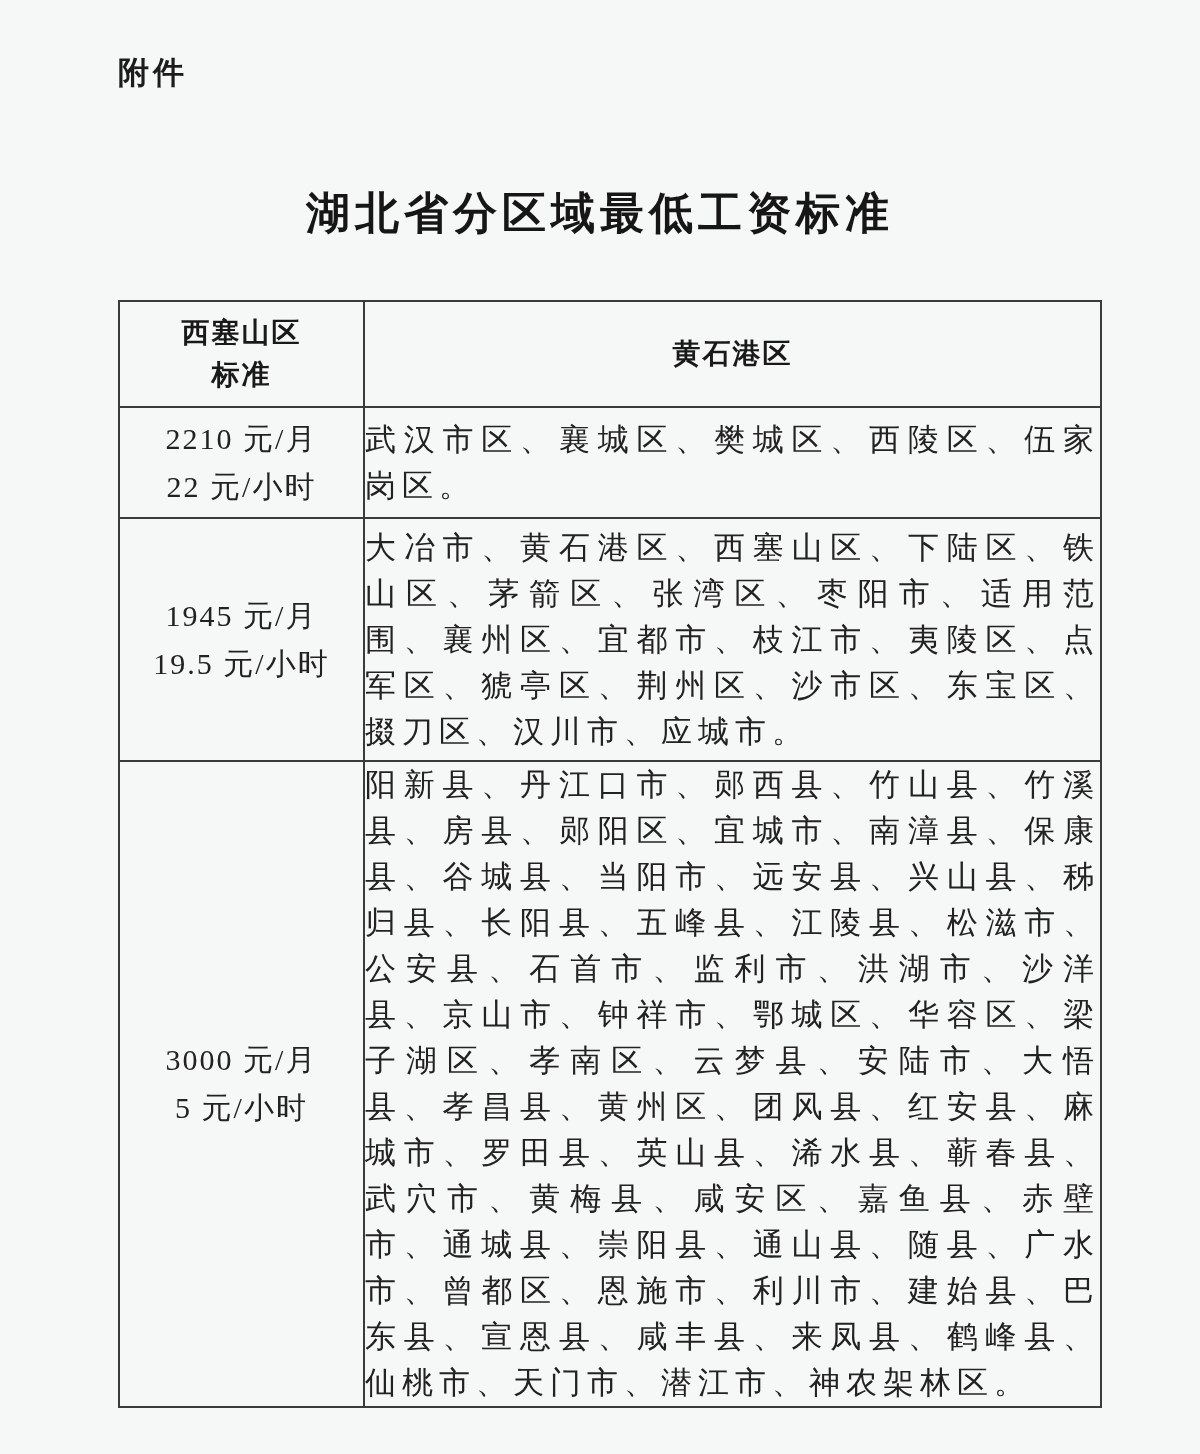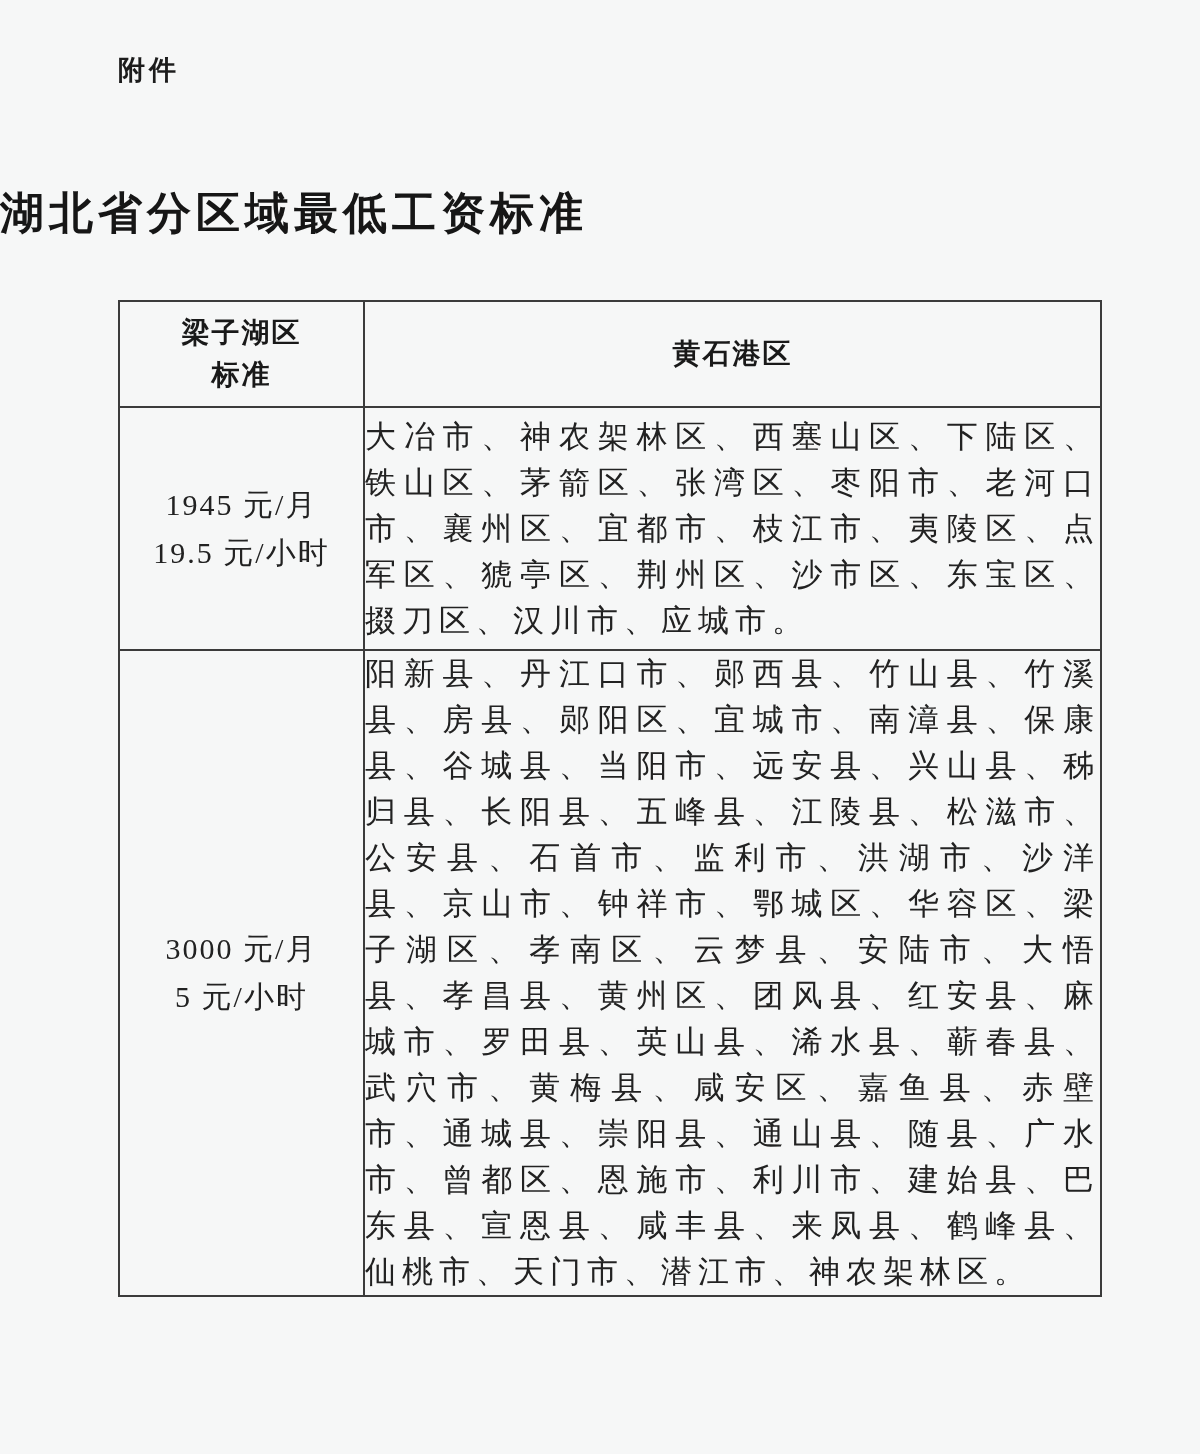--- a/index.html
+++ b/index.html
@@ -14,29 +14,30 @@
     font-family: "Liberation Serif", "DejaVu Serif", serif;
     color: #1f1f1f;
     overflow: hidden;
   }
   .attachment-label {
     position: absolute;
     left: 118px;
     top: 52px;
     font-family: "Liberation Sans", "DejaVu Sans", sans-serif;
     font-weight: bold;
-    font-size: 27px;
+    font-size: 31px;
     letter-spacing: 4px;
     color: #1c1c1c;
   }
   .doc-title {
     position: absolute;
     left: 0;
     top: 184px;
     width: 1200px;
+    text-align: center;
     font-family: "Liberation Serif", "DejaVu Serif", serif;
     font-weight: bold;
     font-size: 44px;
     letter-spacing: 5px;
     color: #161616;
   }
   table.wage-table {
     position: absolute;
     left: 118px;
     top: 300px;
@@ -90,33 +91,40 @@
 <div class="doc-title">湖北省分区域最低工资标准</div>
 
 <table class="wage-table">
   <colgroup>
     <col style="width:245px">
     <col style="width:737px">
   </colgroup>
   <tbody>
     <tr class="header-row">
       <th class="header-cell">
-        <div>梁子湖区</div>
+        <div>西塞山区</div>
         <div>标准</div>
       </th>
       <th class="header-cell">黄石港区</th>
     </tr>
 
+    <tr class="row-tier-1">
+      <td class="wage-cell">
+        <div class="wage-line">2210 元/月</div>
+        <div class="wage-line">22 元/小时</div>
+      </td>
+      <td class="scope-cell">武汉市区、襄城区、樊城区、西陵区、伍家岗区。</td>
+    </tr>
 
     <tr class="row-tier-2">
       <td class="wage-cell">
         <div class="wage-line">1945 元/月</div>
         <div class="wage-line">19.5 元/小时</div>
       </td>
-      <td class="scope-cell">大冶市、神农架林区、西塞山区、下陆区、铁山区、茅箭区、张湾区、枣阳市、老河口市、襄州区、宜都市、枝江市、夷陵区、点军区、猇亭区、荆州区、沙市区、东宝区、掇刀区、汉川市、应城市。</td>
+      <td class="scope-cell">大冶市、黄石港区、西塞山区、下陆区、铁山区、茅箭区、张湾区、枣阳市、适用范围、襄州区、宜都市、枝江市、夷陵区、点军区、猇亭区、荆州区、沙市区、东宝区、掇刀区、汉川市、应城市。</td>
     </tr>
 
     <tr class="row-tier-3">
       <td class="wage-cell">
         <div class="wage-line">3000 元/月</div>
         <div class="wage-line">5 元/小时</div>
       </td>
       <td class="scope-cell">阳新县、丹江口市、郧西县、竹山县、竹溪县、房县、郧阳区、宜城市、南漳县、保康县、谷城县、当阳市、远安县、兴山县、秭归县、长阳县、五峰县、江陵县、松滋市、公安县、石首市、监利市、洪湖市、沙洋县、京山市、钟祥市、鄂城区、华容区、梁子湖区、孝南区、云梦县、安陆市、大悟县、孝昌县、黄州区、团风县、红安县、麻城市、罗田县、英山县、浠水县、蕲春县、武穴市、黄梅县、咸安区、嘉鱼县、赤壁市、通城县、崇阳县、通山县、随县、广水市、曾都区、恩施市、利川市、建始县、巴东县、宣恩县、咸丰县、来凤县、鹤峰县、仙桃市、天门市、潜江市、神农架林区。</td>
     </tr>
   </tbody>

